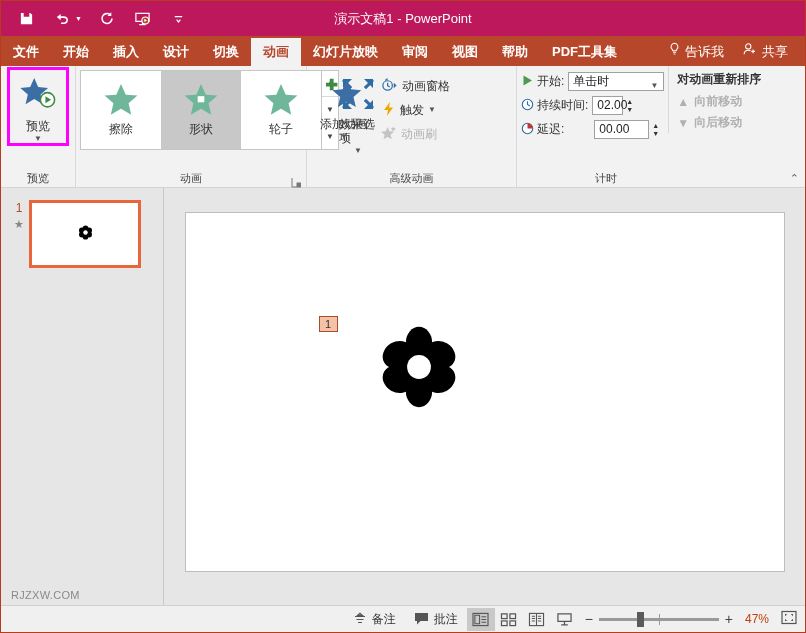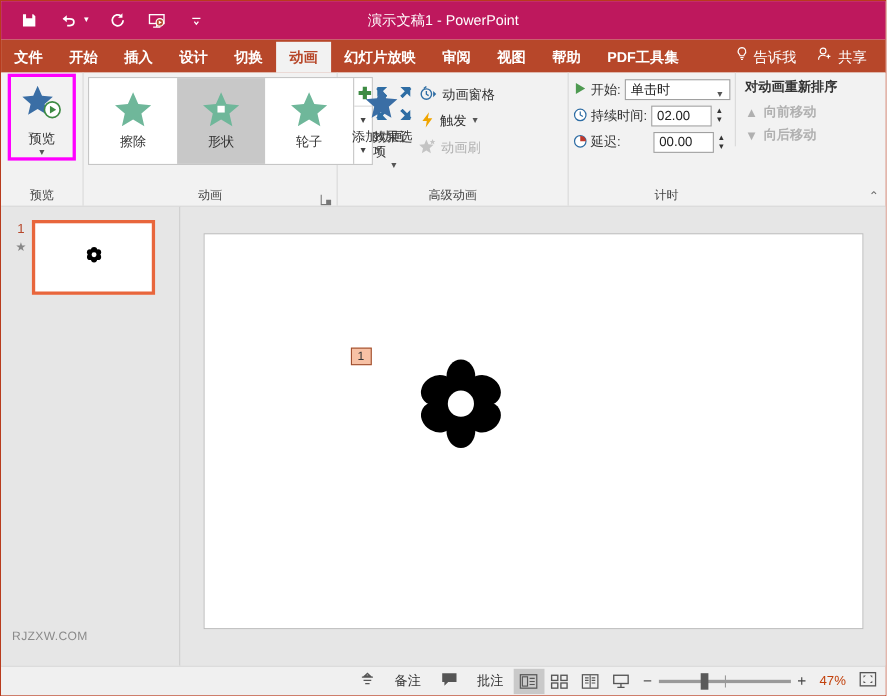--- a/index.html
+++ b/index.html
@@ -147,21 +147,21 @@
   .thumb-meta {
     width: 20px; display: flex; flex-direction: column; align-items: center;
     padding-top: 2px; gap: 4px;
   }
   .thumb-num { font-size: 12px; color: #b7472a; line-height: 12px; }
   .thumb-box {
     width: 112px; height: 68px; background: #fff; border: 3px solid #e8663c;
     display: flex; align-items: center; justify-content: center;
   }
   .watermark {
-    position: absolute; left: 10px; bottom: 20px; font-size: 11px; color: #8a8a8a;
+    position: absolute; left: 10px; bottom: 4px; font-size: 11px; color: #8a8a8a;
     letter-spacing: .3px;
   }
   .editarea {
     flex: 1; position: relative; display: flex; align-items: center; justify-content: center;
     background: #e6e6e6;
   }
   .canvas {
     width: 600px; height: 360px; background: #fff; border: 1px solid #bdbdbd;
     position: relative; margin-top: -10px;
   }
@@ -170,21 +170,21 @@
     background: #f7c1a5; border: 1px solid #a05030; color: #333;
     font-size: 11px; width: 19px; height: 16px; line-height: 14px; text-align: center;
   }
   .flower { position: absolute; left: 192px; top: 113px; }
 
   
   .statusbar {
     height: 27px; flex: 0 0 27px; background: #f0f0f0; border-top: 1px solid #d0d0d0;
     display: flex; align-items: center; font-size: 12px; color: #333;
   }
-  .sb-item { display: flex; align-items: center; gap: 18px; padding: 0 9px; height: 100%; }
+  .sb-item { display: flex; align-items: flex-end; gap: 5px; padding: 0 9px; height: 100%; }
   .sb-left { display: flex; align-items: center; padding-left: 8px; }
   .sb-right { margin-left: auto; display: flex; align-items: center; padding-right: 8px; }
   .viewbtn {
     width: 28px; height: 23px; display: flex; align-items: center; justify-content: center;
   }
   .viewbtn.active { background: #c9c9c9; }
   .zoomslider { display: flex; align-items: center; gap: 6px; padding: 0 6px; }
   .ztrack { width: 120px; height: 3px; background: #9a9a9a; position: relative; }
   .zthumb {
     position: absolute; left: 38px; top: -6px; width: 7px; height: 15px; background: #5a5a5a;
@@ -412,21 +412,21 @@
             </div>
           </div>
           <div class="trow">
             <span>
               <svg width="13" height="13" viewBox="0 0 14 14">
                   <circle cx="7" cy="7" r="5.6" fill="#fff" stroke="#2e6da4" stroke-width="1.2"></circle>
                   <path d="M7 3.6V7l2.6 1.6" stroke="#2e6da4" stroke-width="1.2" fill="none"></path>
                 </svg>
             </span>
             <span class="tlabel">持续时间:</span>
-            <div class="combo" style="width:55px">
+            <div class="combo" style="width:31px">
               <span class="cval">02.00</span>
             </div>
             <div class="spin">
               <span>▲</span>
               <span>▼</span>
             </div>
           </div>
           <div class="trow">
             <span>
               <svg width="13" height="13" viewBox="0 0 14 14">

